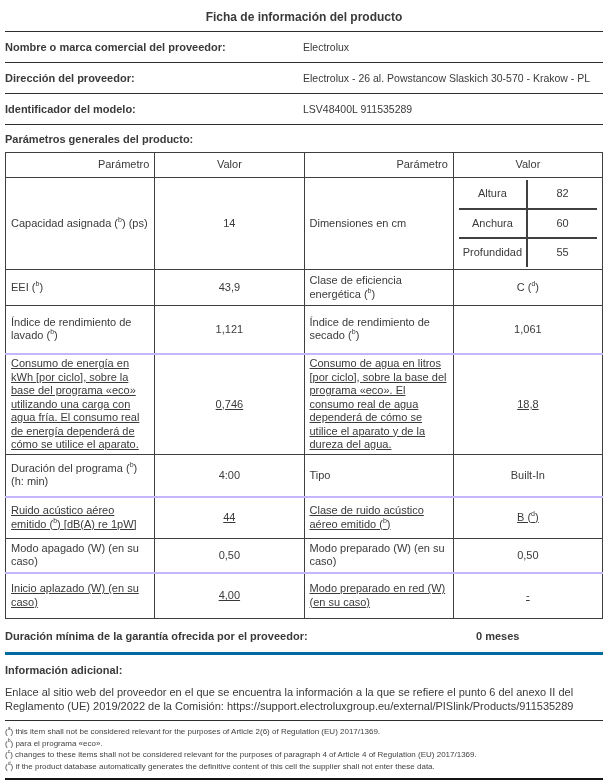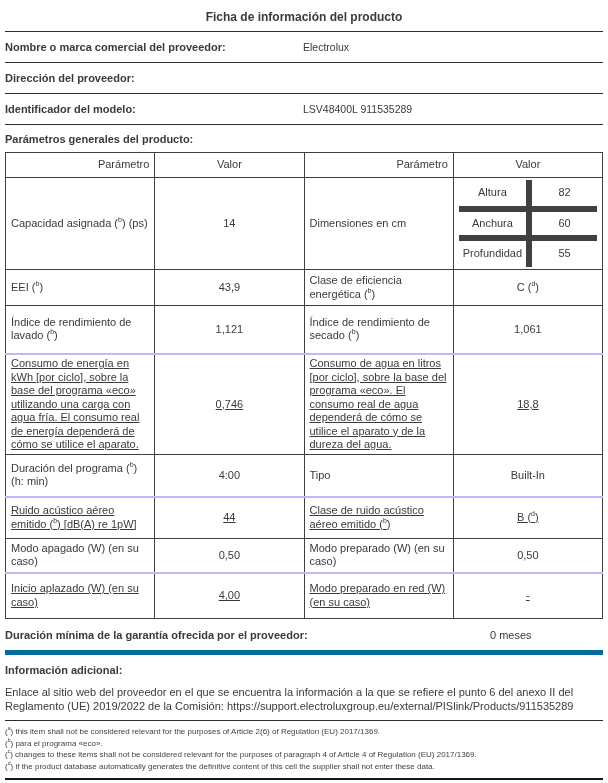--- a/index.html
+++ b/index.html
@@ -53,36 +53,36 @@
   tr.r4 td { height: 101px; }
   tr.r5 td { height: 42px; }
   tr.r6 td { height: 42px; }
   tr.r7 td { height: 34px; }
   tr.r8 td { height: 46px; }
   tr.sep td { border-top: 2px solid #c4b5fd; text-decoration: underline; }
 
   td.dims-cell { padding: 0; }
   table.dims { width: 100%; height: 100%; border-collapse: collapse; }
   table.dims td {
-    border: 6px solid #404040;
+    border: 2px solid #404040;
     text-align: center; height: 29px; padding: 2px 4px;
     line-height: 13.5px;
   }
   table.dims tr td:first-child { border-left: none; width: 49%; margin-top: 48px; }
   table.dims tr td:last-child { border-right: none; }
   table.dims tr:first-child td { border-top: none; }
   table.dims tr:last-child td { border-bottom: none; }
 
   .warranty-row {
     position: relative; display: flex; align-items: center;
     min-height: 36px;
-    border-bottom: 5px solid #0369a1;
+    border-bottom: 3px solid #0369a1;
   }
   .warranty-row .w-label { font-weight: bold; }
-  .warranty-row .w-value { position: absolute; left: 469px; font-weight: normal; padding-left: 16px; }
+  .warranty-row .w-value { position: absolute; left: 455px; font-weight: bold; padding-left: 16px; }
 
   .addinfo-heading { font-weight: bold; padding: 9px 0 8px 0; }
   .addinfo-text {
     line-height: 14px; padding: 1px 0 7px 0;
     border-bottom: 1px solid #2e2e2e;
     word-break: break-word;
   }
 
   .footnotes { padding: 5px 0 6px 0; font-size: 8px; line-height: 11.5px; color: #3f3f3f; }
   .footnote-line { white-space: nowrap; overflow: hidden; }
@@ -96,20 +96,21 @@
 
   <div class="doc-title">Ficha de información del producto</div>
 
   <div class="info-row">
     <div class="info-label">Nombre o marca comercial del proveedor:</div>
     <div class="info-value">Electrolux</div>
   </div>
 
   <div class="info-row">
     <div class="info-label">Dirección del proveedor:</div>
+    <div class="info-value">Electrolux - 26 al. Powstancow Slaskich 30-570 - Krakow - PL</div>
   </div>
 
   <div class="info-row">
     <div class="info-label">Identificador del modelo:</div>
     <div class="info-value">LSV48400L 911535289</div>
   </div>
 
   <div class="section-heading">Parámetros generales del producto:</div>
 
   <table class="params">

